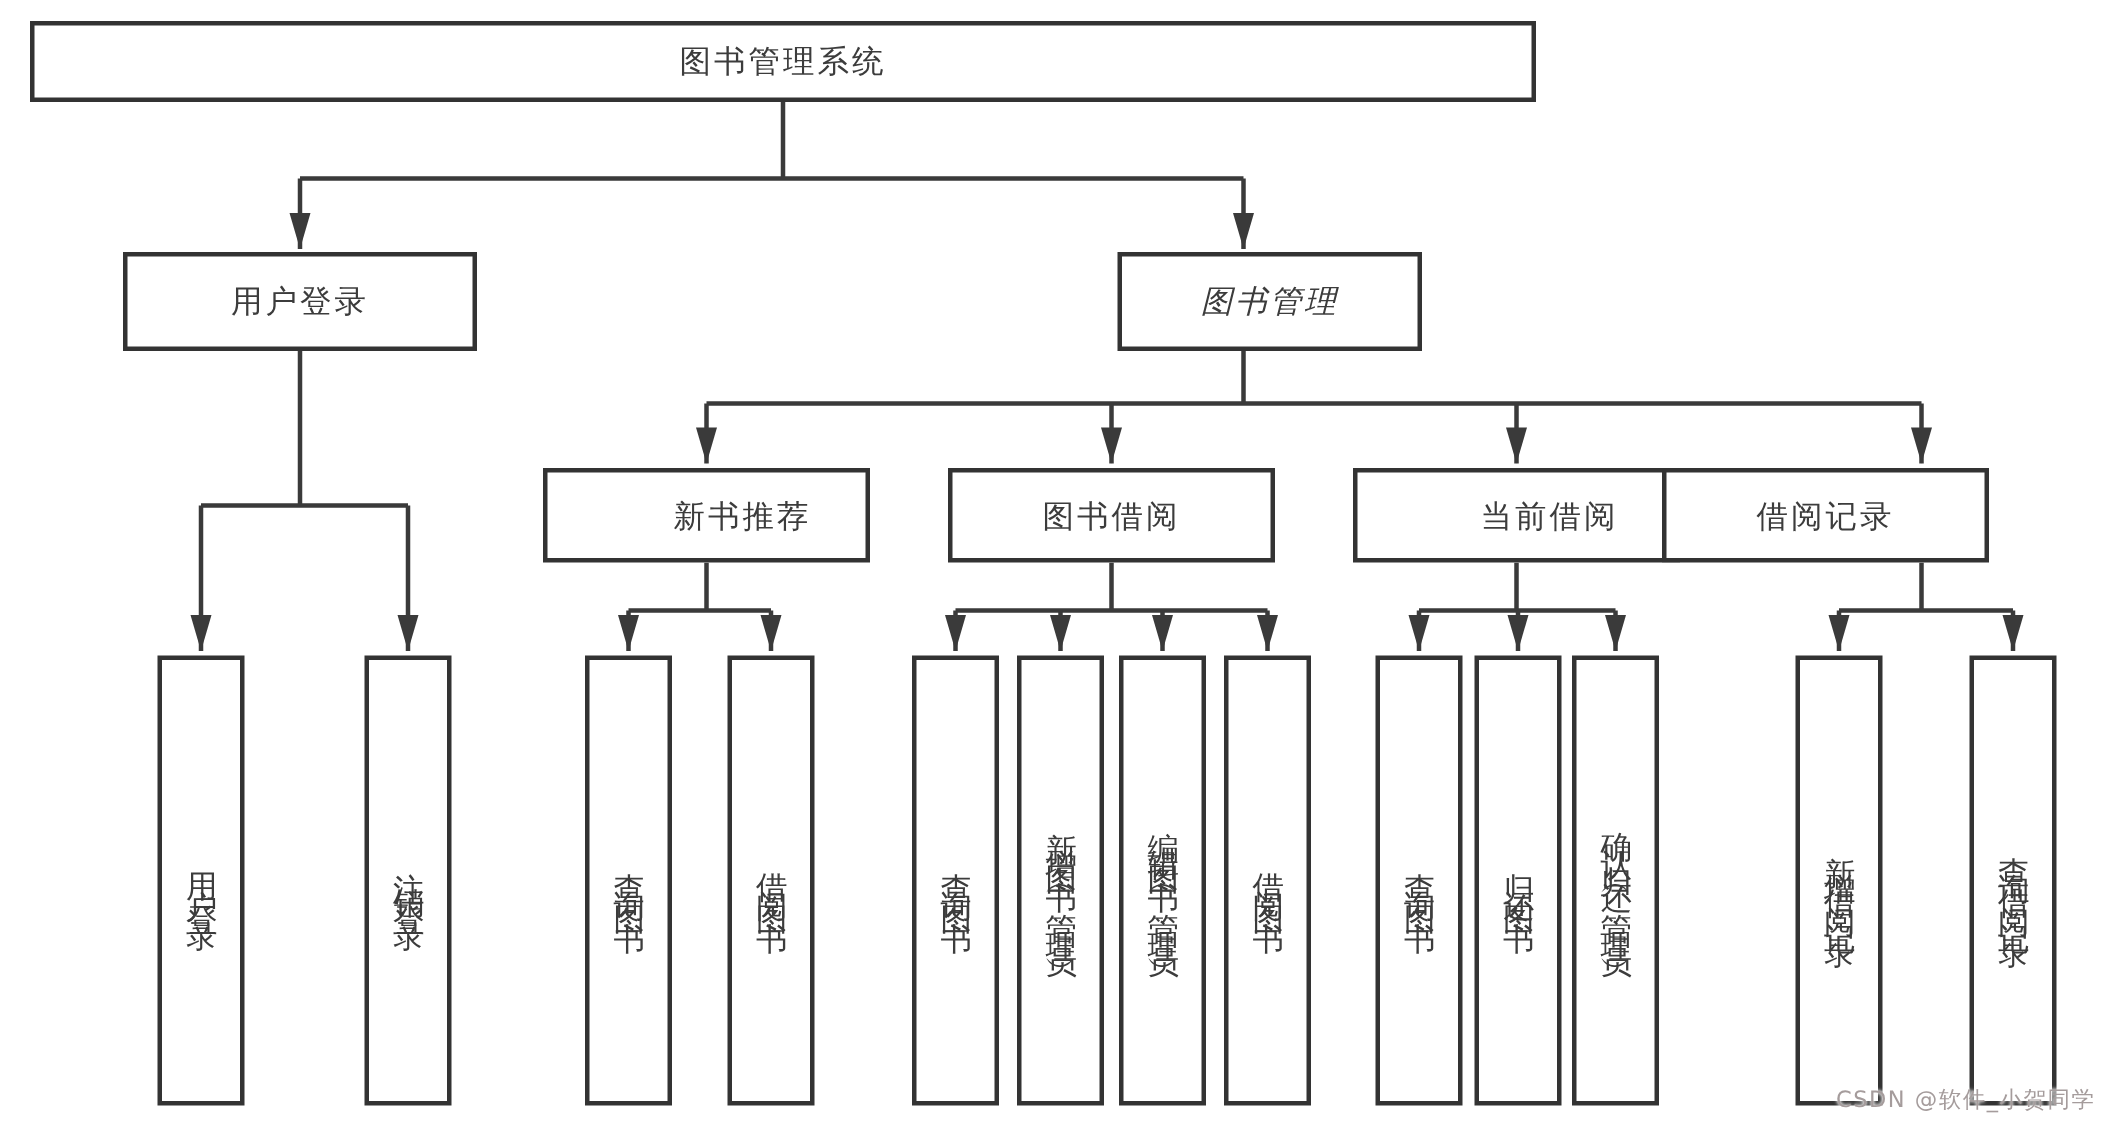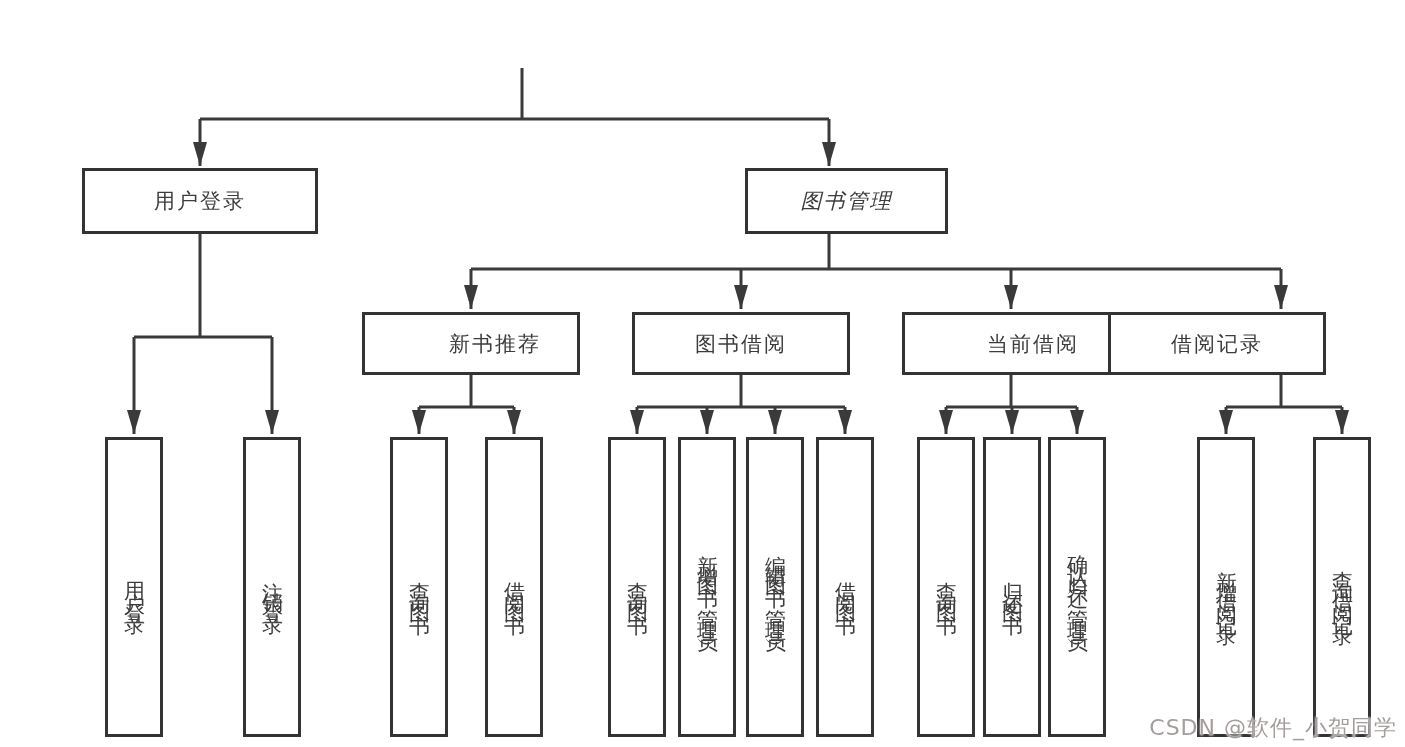--- a/index.html
+++ b/index.html
@@ -63,21 +63,21 @@
   .l-bb-borrow{left:816px;}
   .l-cb-search{left:917px;}
   .l-cb-return{left:983px;}
   .l-cb-confirm{left:1048px;}
   .l-rc-add{left:1197px;}
   .l-rc-search{left:1313px;}
 
   .watermark{
     position:absolute;
     right:8px;bottom:4px;
-    font-size:22px;
+    font-size:15px;
     letter-spacing:1px;
     color:var(--watermark);
     text-shadow:0 0 3px #ffffff,0 0 2px #ffffff;
     z-index:3;
   }
 </style>
 </head>
 <body>
 
 <div class="stage">
@@ -111,20 +111,21 @@
     <line x1="707" y1="407" x2="707" y2="434" marker-end="url(#arrowhead)"></line>
     <line x1="775" y1="407" x2="775" y2="434" marker-end="url(#arrowhead)"></line>
     <line x1="845" y1="407" x2="845" y2="434" marker-end="url(#arrowhead)"></line>
     <line x1="946" y1="407" x2="946" y2="434" marker-end="url(#arrowhead)"></line>
     <line x1="1012" y1="407" x2="1012" y2="434" marker-end="url(#arrowhead)"></line>
     <line x1="1077" y1="407" x2="1077" y2="434" marker-end="url(#arrowhead)"></line>
     <line x1="1226" y1="407" x2="1226" y2="434" marker-end="url(#arrowhead)"></line>
     <line x1="1342" y1="407" x2="1342" y2="434" marker-end="url(#arrowhead)"></line>
   </svg>
 
+  <div class="node n-root">图书管理系统</div>
 
   <div class="node n-user-login">用户登录</div>
   <div class="node n-book-mgmt">图书管理</div>
 
   <div class="node lvl3 n-new-books">新书推荐</div>
   <div class="node lvl3 n-book-borrow">图书借阅</div>
   <div class="node lvl3 n-current-borrow">当前借阅</div>
   <div class="node lvl3 n-borrow-records">借阅记录</div>
 
   <div class="node leaf l-user-login">

